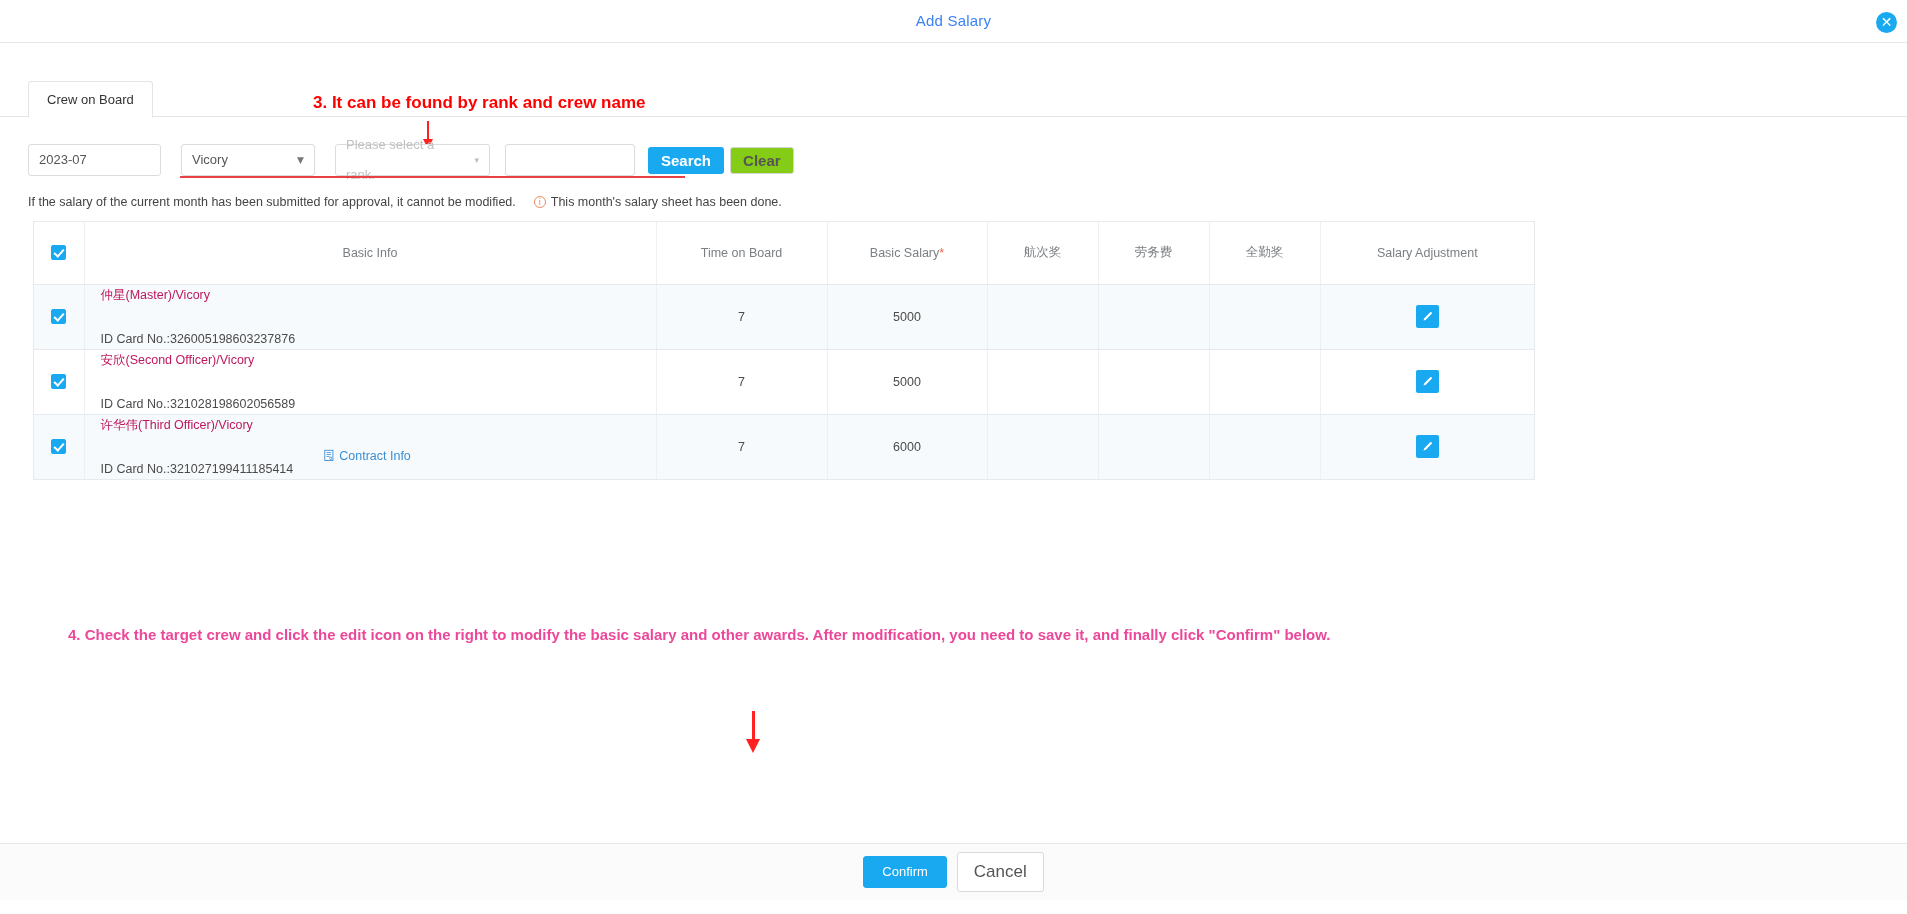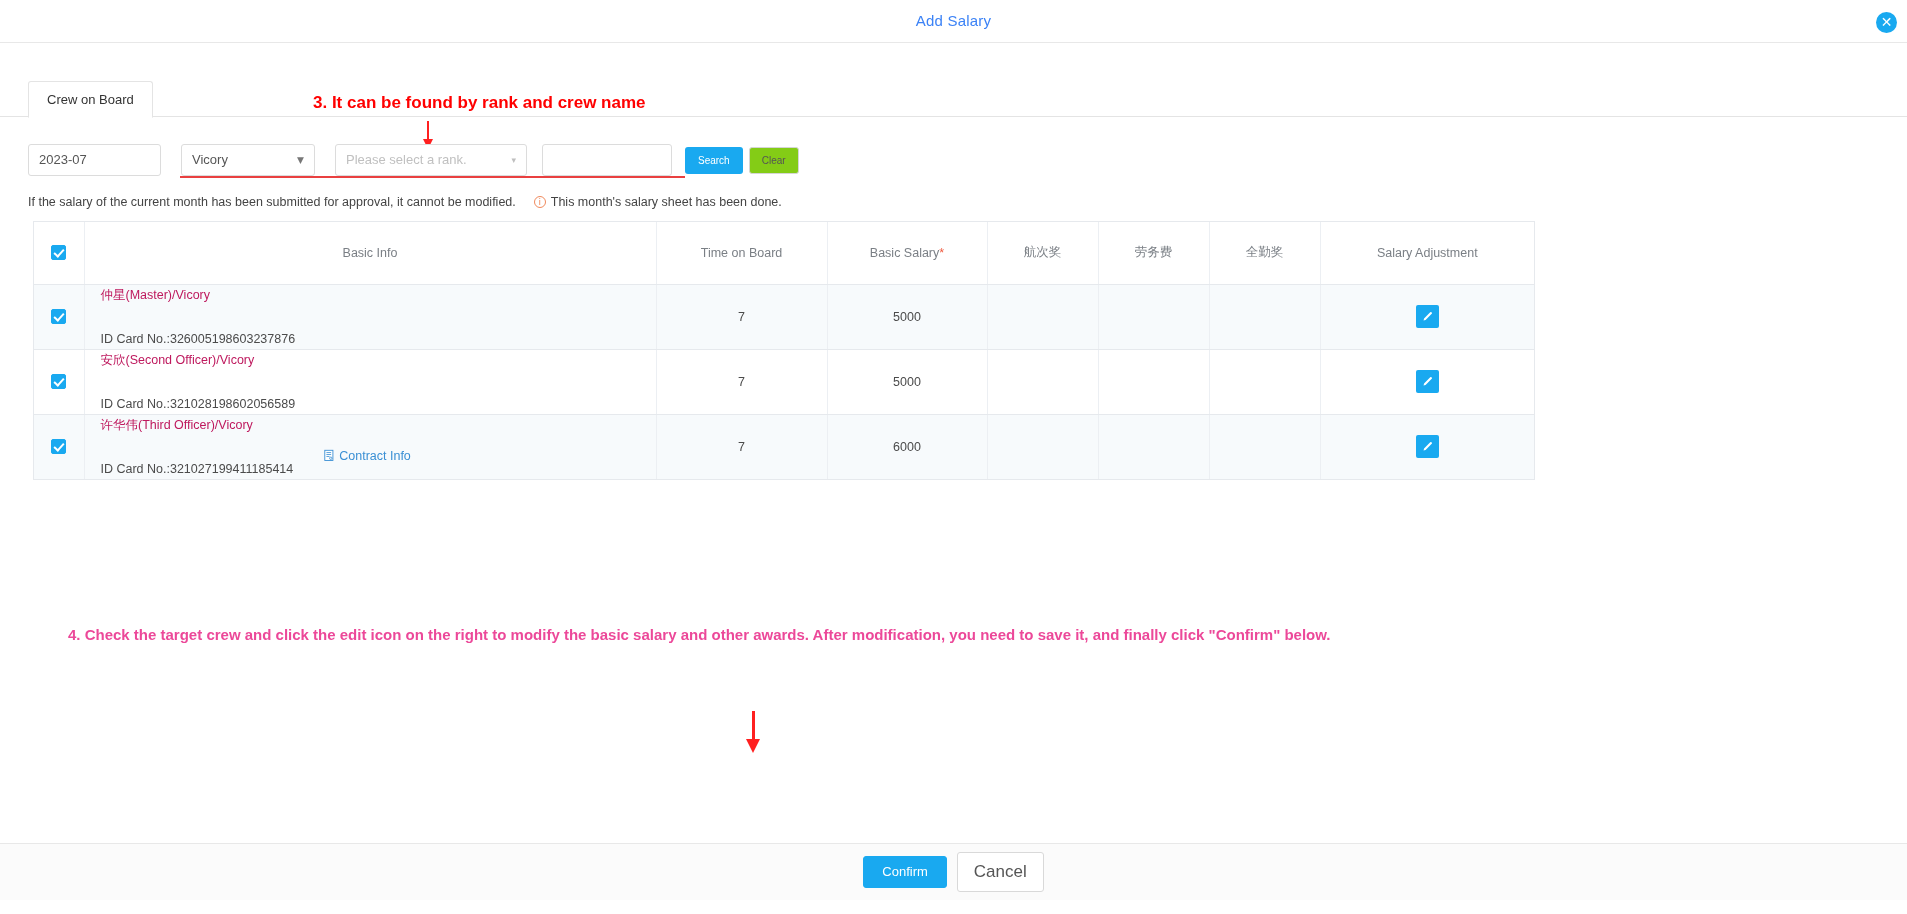--- a/index.html
+++ b/index.html
@@ -130,21 +130,21 @@
   }
   .fld-month { width: 133px; }
   .fld-vessel {
     width: 134px;
     margin-left: 20px;
     justify-content: space-between;
     position: relative;
     gap: 44px;
   }
   .fld-rank {
-    width: 192px;
+    width: 155px;
     margin-left: 20px;
     justify-content: space-between;
     color: #c0c0c0;
     position: relative;
     gap: 24px;
   }
   .fld-crew {
     width: 130px;
     margin-left: 15px;
     color: #b8b8b8;
@@ -155,26 +155,27 @@
     font-family: "DejaVu Sans", sans-serif;
   }
   .caret-lt {
     font-size: 9px;
     color: #bfbfbf;
     font-family: "DejaVu Sans", sans-serif;
   }
   .btn {
     height: 27px;
     line-height: 25px;
-    font-size: 10px;
+    font-size: 15px;
     padding: 0 12px;
     border-radius: 3px;
     cursor: pointer;
     border: 1px solid transparent;
     white-space: nowrap;
+    font-weight: bold;
   }
   .btn-search {
     background: #19a9f0;
     color: #ffffff;
     margin-left: 13px;
   }
   .btn-clear {
     background: #84cc16;
     color: #555555;
     border: 1px solid #d5d5d5;

